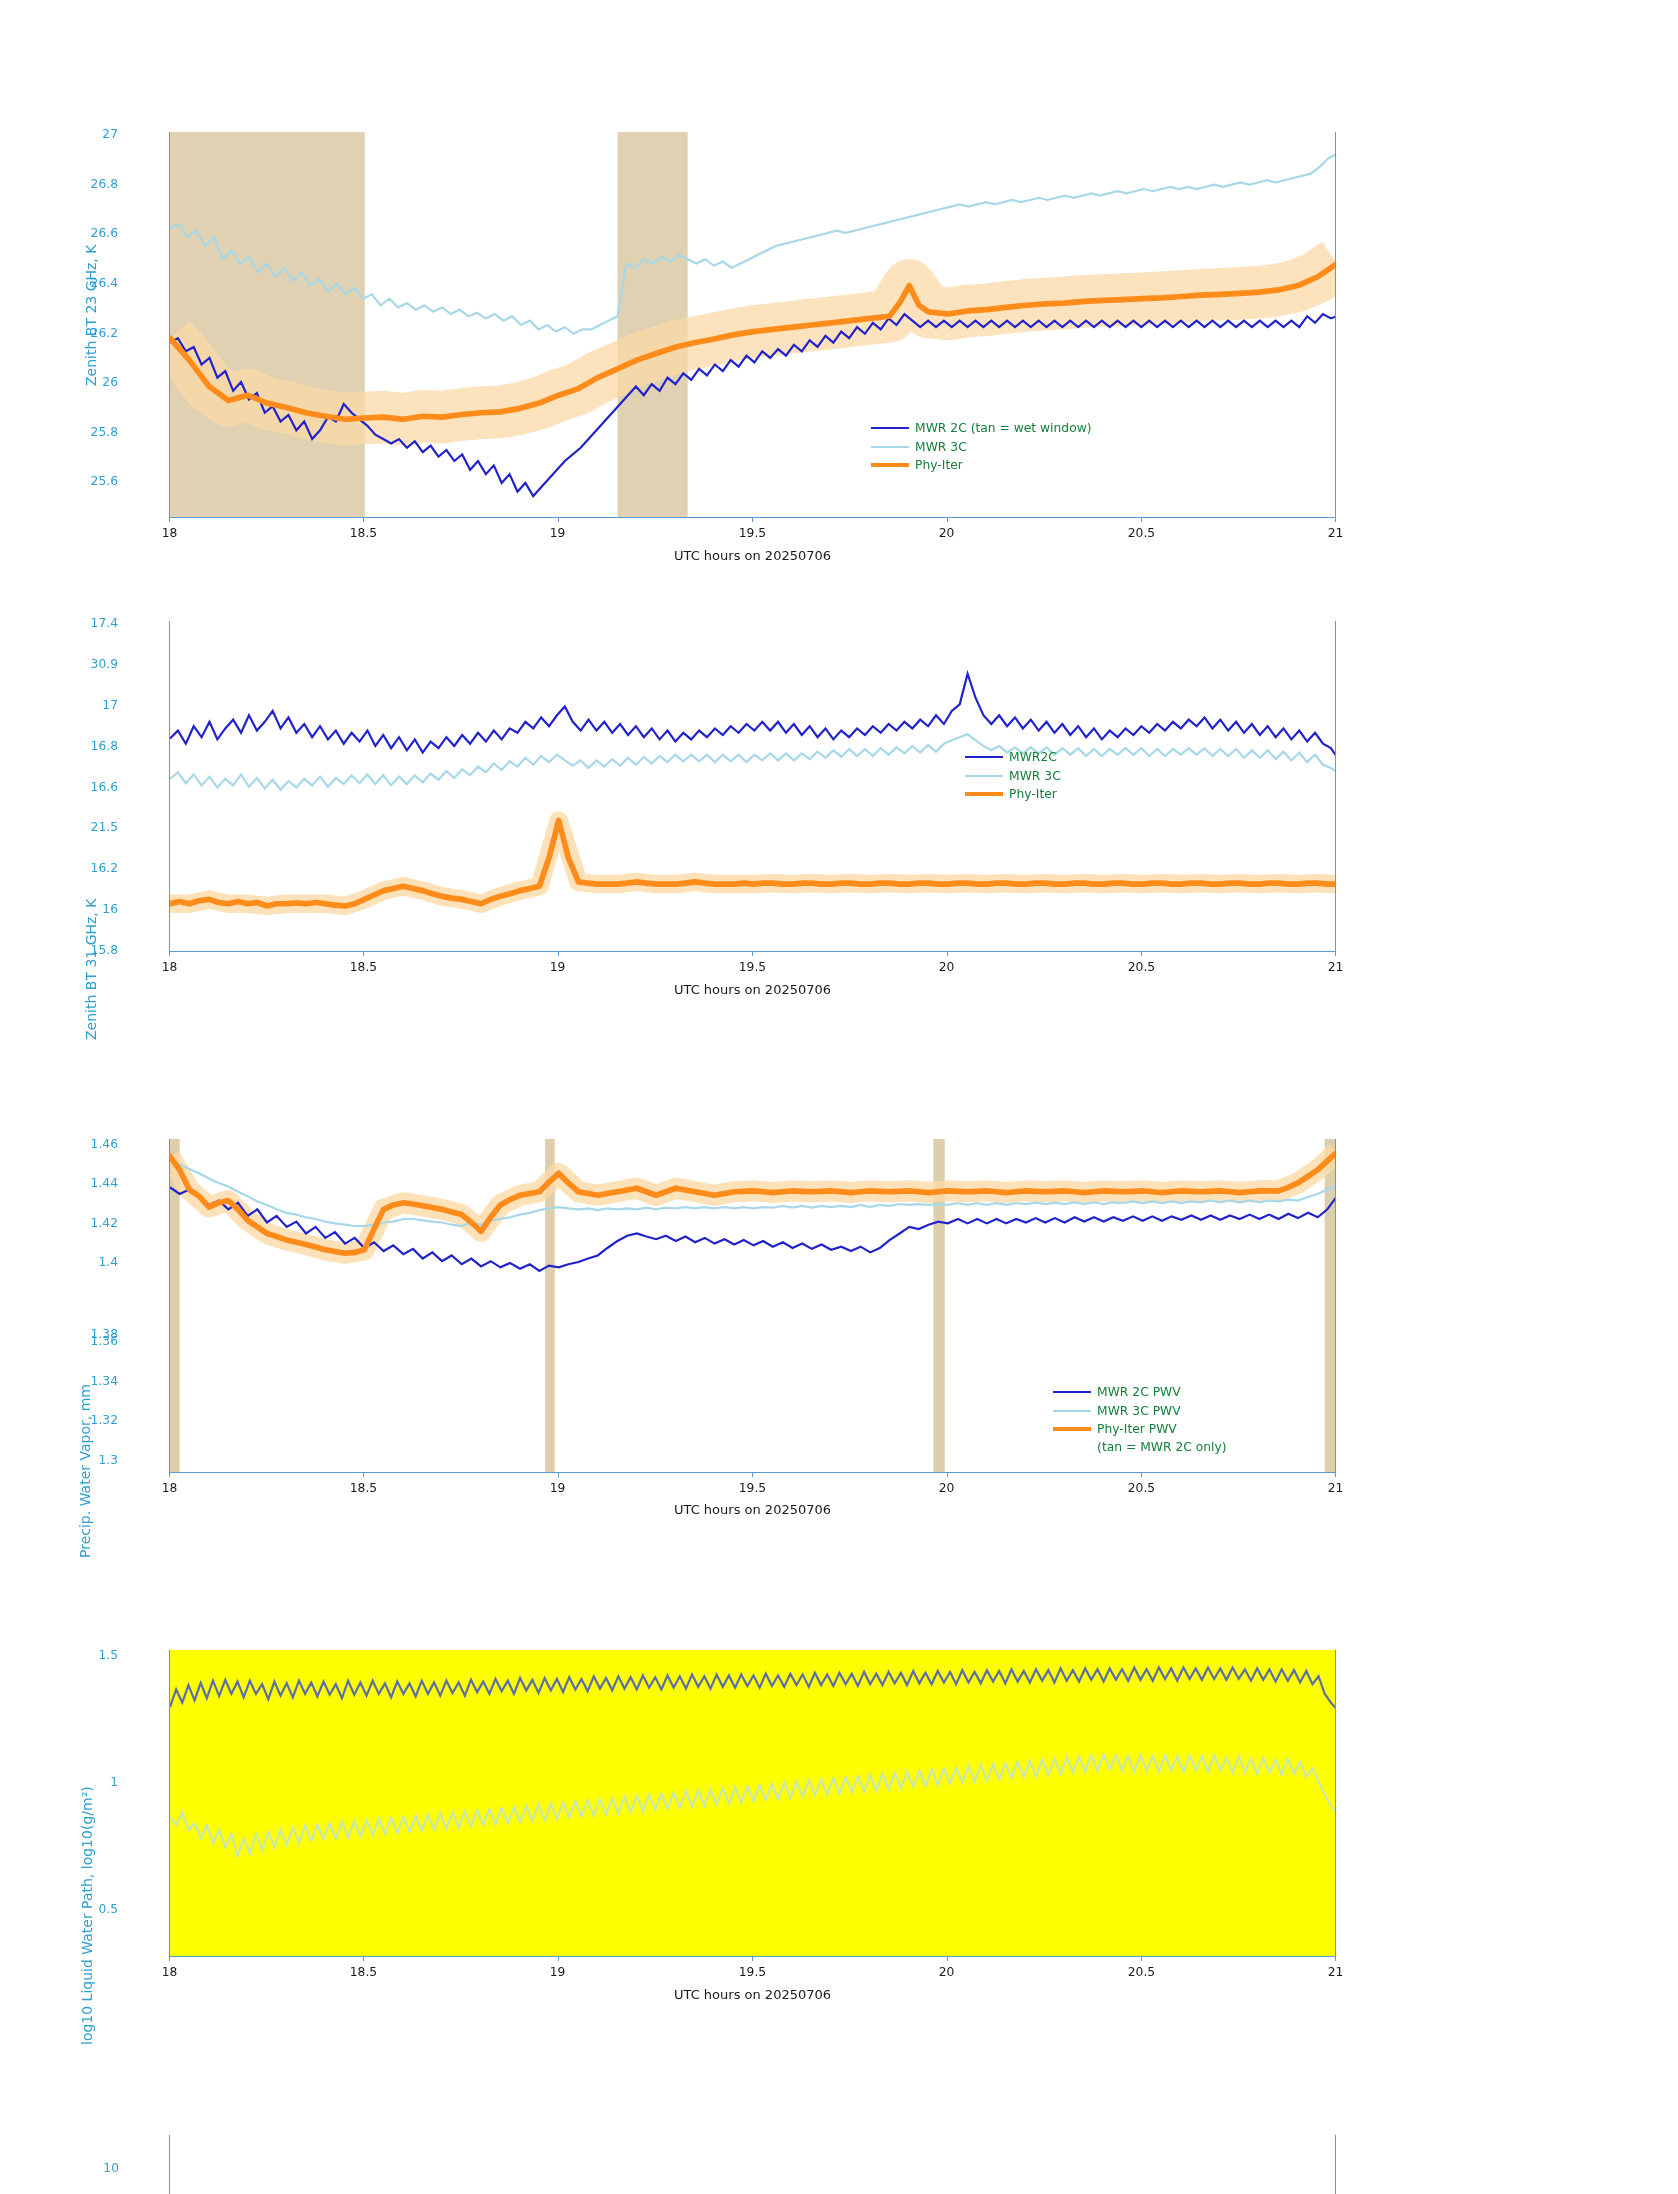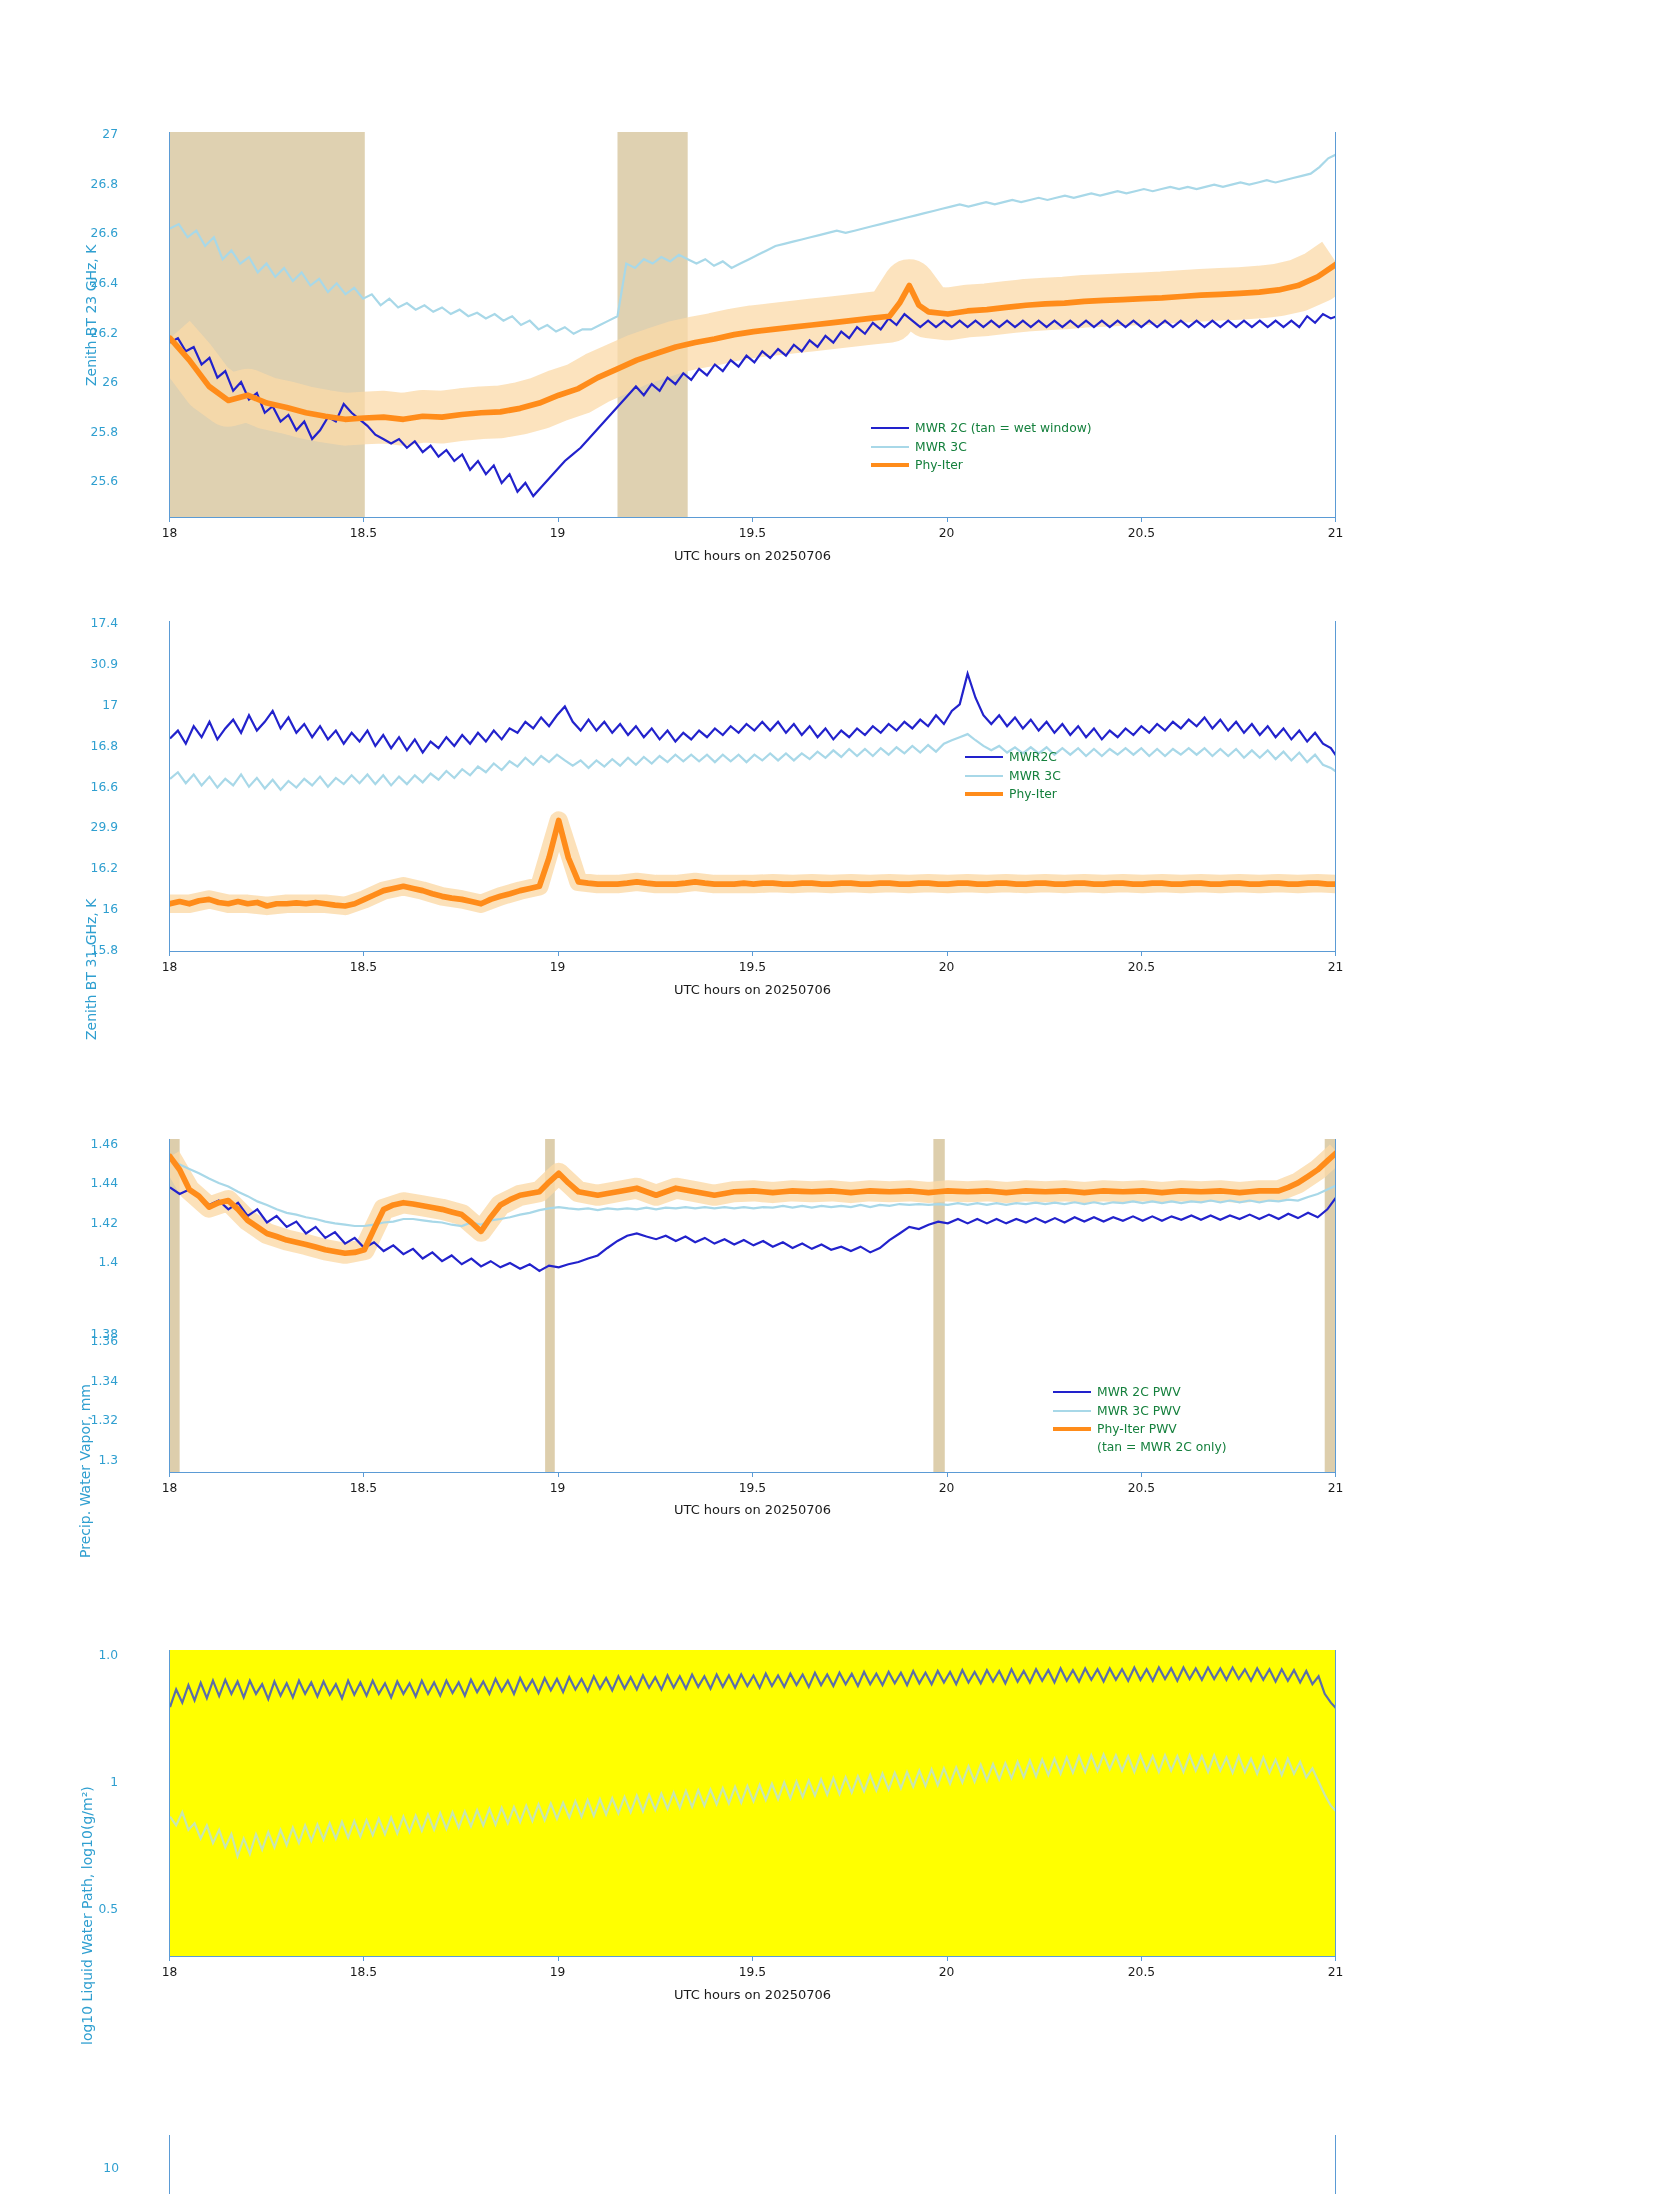--- a/index.html
+++ b/index.html
@@ -165,21 +165,21 @@
   </div>
 
   <div class="plot-wrap" style="left:0;top:579px;width:1679px;height:513px;">
     <div class="ylabel" style="left:83px; top:461px; font-size:14px;">Zenith BT 31 GHz, K</div>
 
     <div class="ytick" style="left:70px; top:37px; width:48px;">17.4</div>
     <div class="ytick" style="left:70px; top:78px; width:48px;">30.9</div>
     <div class="ytick" style="left:70px; top:119px; width:48px;">17</div>
     <div class="ytick" style="left:70px; top:160px; width:48px;">16.8</div>
     <div class="ytick" style="left:70px; top:201px; width:48px;">16.6</div>
-    <div class="ytick" style="left:70px; top:241px; width:48px;">29.9</div>
+    <div class="ytick" style="left:70px; top:241px; width:48px;">21.5</div>
     <div class="ytick" style="left:70px; top:282px; width:48px;">16.2</div>
     <div class="ytick" style="left:70px; top:323px; width:48px;">16</div>
     <div class="ytick" style="left:70px; top:364px; width:48px;">15.8</div>
 
     <div class="axes" style="left:169px; top:42px; width:1167px; height:331px;">
       <svg class="series" width="1167" height="331" viewBox="0 0 2660 755" preserveAspectRatio="none">
         <path d="M0,645 L44,645 L89,635 L133,645 L177,645 L221,650 L266,645 L310,645 L354,645 L399,650 L443,635 L487,615 L532,605 L576,615 L620,628 L665,635 L709,645 L753,628 L798,615 L842,605 L886,455 L931,595 L975,600 L1020,600 L1064,595 L1108,600 L1153,600 L1197,595 L1241,600 L1286,600 L1330,600 L1374,598 L1419,600 L1463,598 L1507,600 L1552,598 L1596,600 L1640,598 L1685,600 L1729,598 L1773,600 L1818,598 L1862,600 L1906,598 L1951,600 L1995,598 L2039,600 L2084,598 L2128,600 L2172,598 L2217,600 L2261,598 L2305,600 L2350,598 L2394,600 L2438,598 L2483,600 L2527,598 L2571,600 L2616,598 L2660,600" fill="none" stroke="#fbd9a8" stroke-width="42" opacity="0.8" stroke-linejoin="round"></path>
 
         <polyline points="0,268 18,250 36,280 54,240 72,265 90,230 108,270 126,245 144,225 162,255 180,215 198,250 216,230 234,205 252,245 270,220 288,255 306,235 324,265 342,240 360,270 378,250 396,280 414,255 432,275 450,250 468,285 486,260 504,290 522,265 540,295 558,270 576,300 594,275 612,290 630,265 648,285 666,260 684,280 702,255 720,275 738,250 756,270 774,245 792,255 810,230 828,245 846,220 864,240 882,215 900,195 918,230 936,250 954,225 972,250 990,230 1008,255 1026,235 1044,260 1062,240 1080,265 1098,245 1116,270 1134,250 1152,275 1170,255 1188,270 1206,250 1224,265 1242,245 1260,260 1278,240 1296,255 1314,235 1332,250 1350,230 1368,250 1386,230 1404,255 1422,235 1440,260 1458,240 1476,265 1494,245 1512,270 1530,250 1548,265 1566,245 1584,260 1602,240 1620,255 1638,235 1656,250 1674,230 1692,245 1710,225 1728,240 1746,215 1764,235 1782,205 1800,190 1818,120 1836,175 1854,215 1872,235 1890,215 1908,240 1926,220 1944,245 1962,225 1980,250 1998,230 2016,255 2034,235 2052,260 2070,240 2088,265 2106,245 2124,270 2142,250 2160,265 2178,245 2196,260 2214,240 2232,255 2250,235 2268,250 2286,230 2304,245 2322,225 2340,240 2358,220 2376,245 2394,225 2412,250 2430,230 2448,255 2466,235 2484,260 2502,240 2520,265 2538,245 2556,270 2574,250 2592,275 2610,255 2628,280 2646,290 2660,310" fill="none" stroke="#2222cc" stroke-width="5"></polyline>
 
@@ -287,21 +287,21 @@
       <div class="legend-row">
         <span class="legend-swatch" style="border-top-width:0px; border-top-color:transparent;"></span>
         <span class="legend-label">(tan = MWR 2C only)</span>
       </div>
     </div>
   </div>
 
   <div class="plot-wrap" style="left:0;top:1606px;width:1679px;height:496px;">
     <div class="ylabel" style="left:79px; top:439px; font-size:14px;">log10 Liquid Water Path, log10(g/m²)</div>
 
-    <div class="ytick" style="left:70px; top:42px; width:48px;">1.0</div>
+    <div class="ytick" style="left:70px; top:42px; width:48px;">1.5</div>
     <div class="ytick" style="left:70px; top:169px; width:48px;">1</div>
     <div class="ytick" style="left:70px; top:296px; width:48px;">0.5</div>
 
     <div class="axes" style="left:169px; top:44px; width:1167px; height:307px; background:#ffff00;">
       <svg class="series" width="1167" height="307" viewBox="0 0 2660 700" preserveAspectRatio="none">
         <rect x="0" y="0" width="2660" height="700" fill="#ffff00"></rect>
 
         <polyline points="0,130 14,90 28,120 42,80 56,115 70,75 84,110 98,70 112,105 126,68 140,100 154,72 168,108 182,70 196,100 210,78 224,112 238,72 252,104 266,76 280,108 294,70 308,100 322,74 336,106 350,72 364,102 378,78 392,110 406,70 420,102 434,74 448,104 462,70 476,100 490,76 504,108 518,72 532,100 546,76 560,106 574,70 588,100 602,74 616,104 630,70 644,98 658,74 672,104 686,68 700,96 714,72 728,100 742,66 756,94 770,70 784,100 798,64 812,92 826,68 840,98 854,64 868,92 882,66 896,96 910,62 924,90 938,66 952,94 966,60 980,88 994,64 1008,92 1022,60 1036,88 1050,62 1064,90 1078,58 1092,86 1106,62 1120,90 1134,58 1148,86 1162,60 1176,88 1190,56 1204,84 1218,60 1232,88 1246,56 1260,84 1274,58 1288,86 1302,56 1316,82 1330,58 1344,86 1358,54 1372,82 1386,58 1400,84 1414,54 1428,80 1442,56 1456,84 1470,52 1484,80 1498,56 1512,82 1526,52 1540,78 1554,54 1568,82 1582,50 1596,78 1610,54 1624,80 1638,50 1652,76 1666,52 1680,80 1694,48 1708,76 1722,52 1736,78 1750,48 1764,74 1778,50 1792,78 1806,46 1820,74 1834,50 1848,76 1862,46 1876,72 1890,48 1904,76 1918,44 1932,72 1946,48 1960,74 1974,44 1988,70 2002,46 2016,74 2030,42 2044,70 2058,46 2072,72 2086,42 2100,68 2114,44 2128,72 2142,42 2156,68 2170,44 2184,70 2198,40 2212,68 2226,44 2240,70 2254,40 2268,66 2282,42 2296,70 2310,40 2324,66 2338,42 2352,68 2366,40 2380,66 2394,42 2408,68 2422,40 2436,66 2450,44 2464,70 2478,42 2492,68 2506,44 2520,72 2534,44 2548,70 2562,46 2576,74 2590,48 2604,78 2618,60 2632,100 2646,120 2660,135" fill="none" stroke="#5b6ea8" stroke-width="5"></polyline>
 
         <polyline points="0,380 14,400 28,370 42,410 56,395 70,430 84,400 98,440 112,410 126,450 140,420 154,470 168,430 182,465 196,420 210,455 224,415 238,450 252,410 266,445 280,405 294,440 308,400 322,435 336,398 350,432 364,395 378,430 392,392 406,428 420,390 434,425 448,388 462,422 476,385 490,420 504,382 518,418 532,380 546,415 560,378 574,412 588,375 602,410 616,372 630,408 644,370 658,405 672,368 686,402 700,365 714,400 728,362 742,398 756,360 770,395 784,358 798,392 812,355 826,390 840,352 854,388 868,350 882,385 896,348 910,382 924,345 938,380 952,342 966,378 980,340 994,375 1008,338 1022,372 1036,335 1050,370 1064,332 1078,368 1092,330 1106,365 1120,328 1134,362 1148,325 1162,360 1176,322 1190,358 1204,320 1218,355 1232,318 1246,352 1260,315 1274,350 1288,312 1302,348 1316,310 1330,345 1344,308 1358,342 1372,305 1386,340 1400,302 1414,338 1428,300 1442,335 1456,298 1470,332 1484,295 1498,330 1512,292 1526,328 1540,290 1554,325 1568,288 1582,322 1596,285 1610,320 1624,282 1638,318 1652,280 1666,315 1680,278 1694,312 1708,275 1722,310 1736,272 1750,308 1764,270 1778,305 1792,268 1806,302 1820,265 1834,300 1848,262 1862,298 1876,260 1890,295 1904,258 1918,292 1932,255 1946,290 1960,252 1974,288 1988,250 2002,285 2016,248 2030,282 2044,245 2058,280 2072,242 2086,278 2100,240 2114,275 2128,238 2142,272 2156,240 2170,275 2184,242 2198,278 2212,240 2226,275 2240,242 2254,278 2268,240 2282,275 2296,242 2310,278 2324,240 2338,275 2352,242 2366,278 2380,240 2394,275 2408,245 2422,280 2436,242 2450,278 2464,248 2478,282 2492,245 2506,280 2520,250 2534,285 2548,248 2562,282 2576,255 2590,290 2604,270 2618,300 2632,330 2646,355 2660,370" fill="none" stroke="#c8e6b0" stroke-width="5"></polyline>

